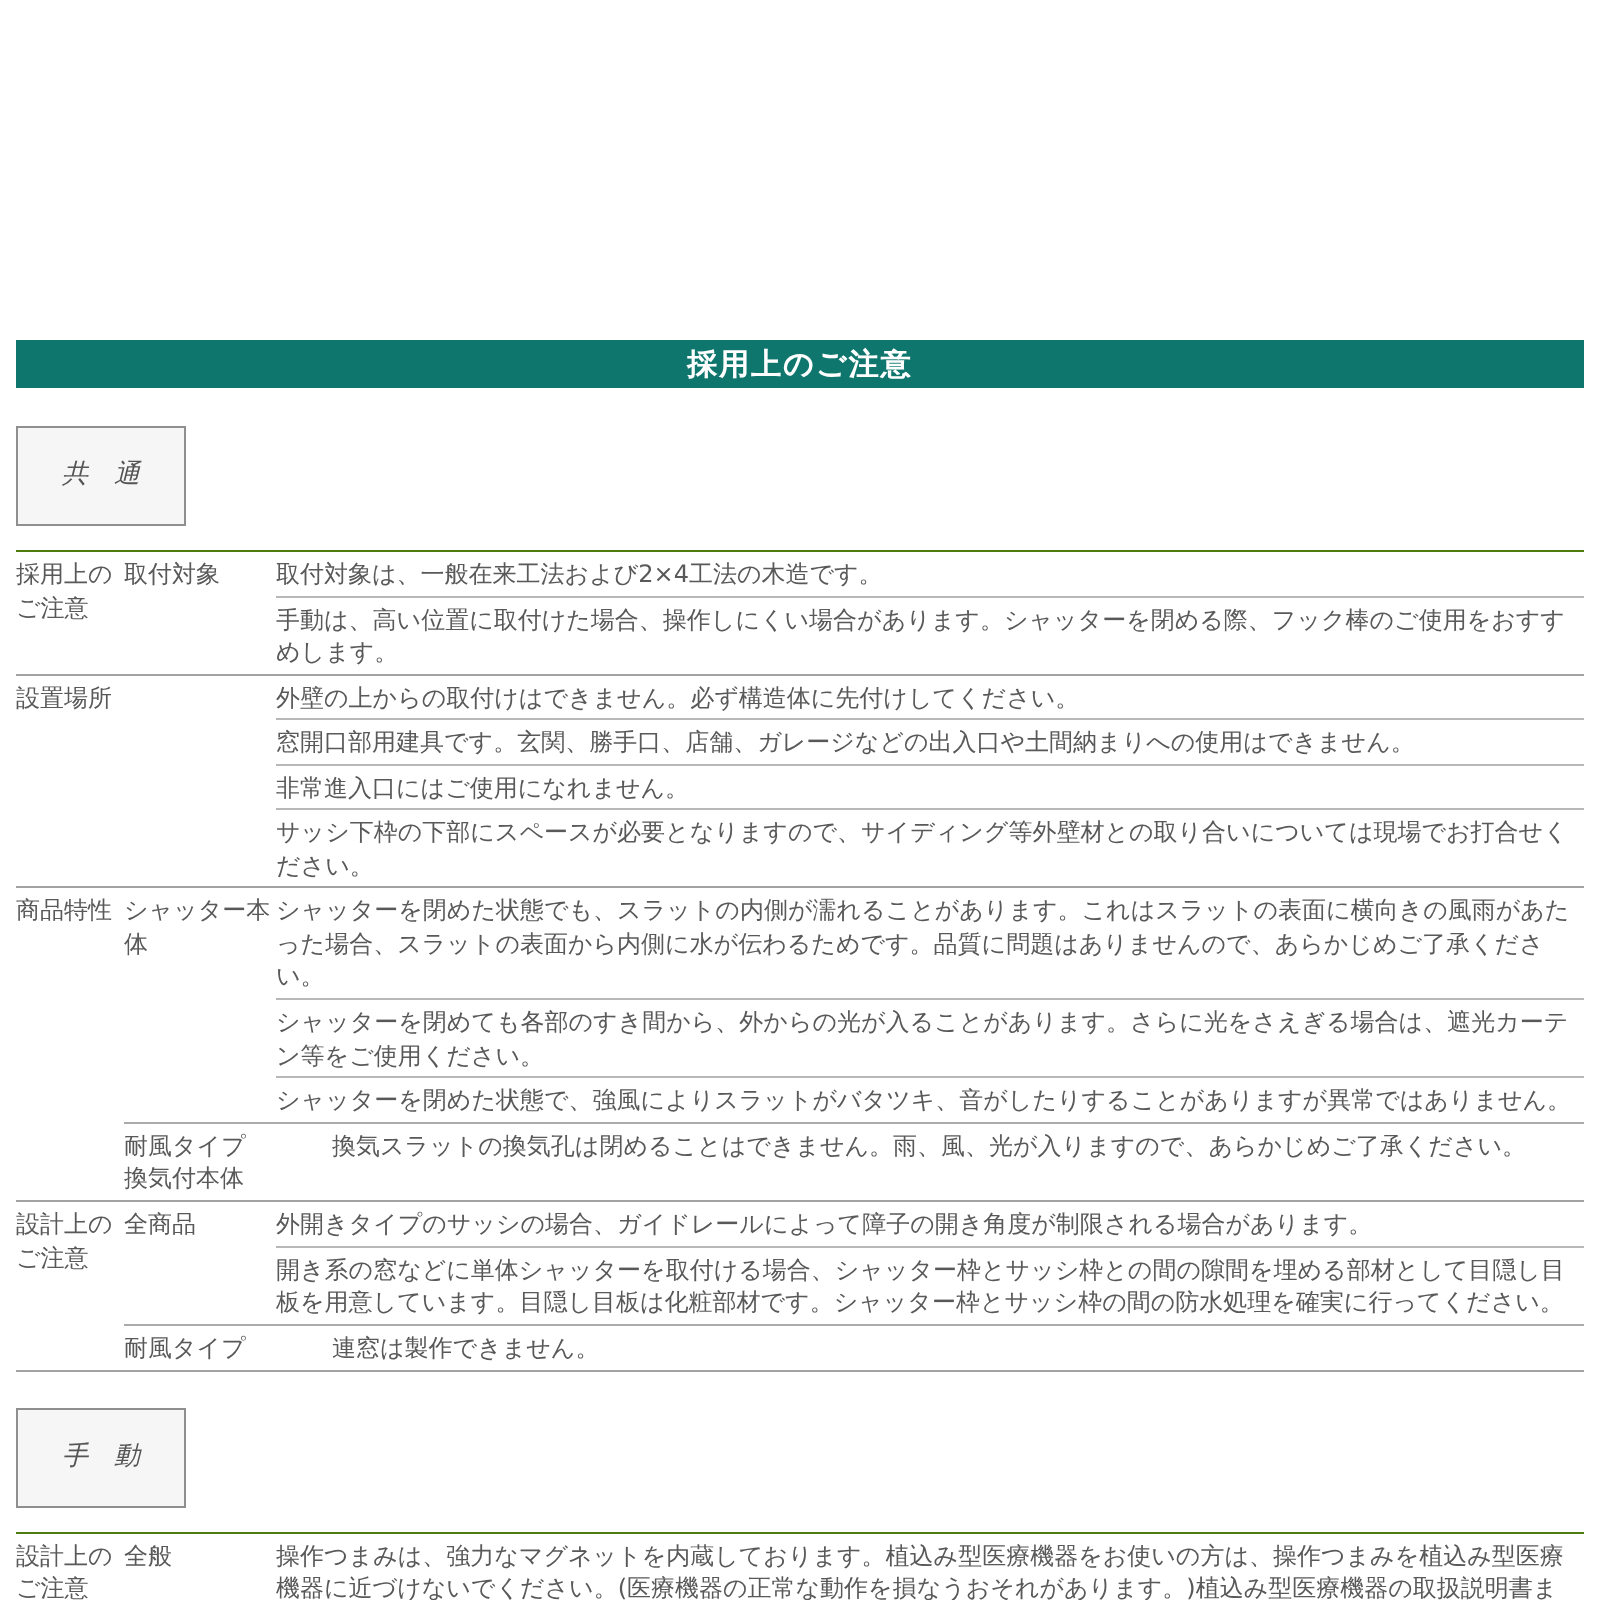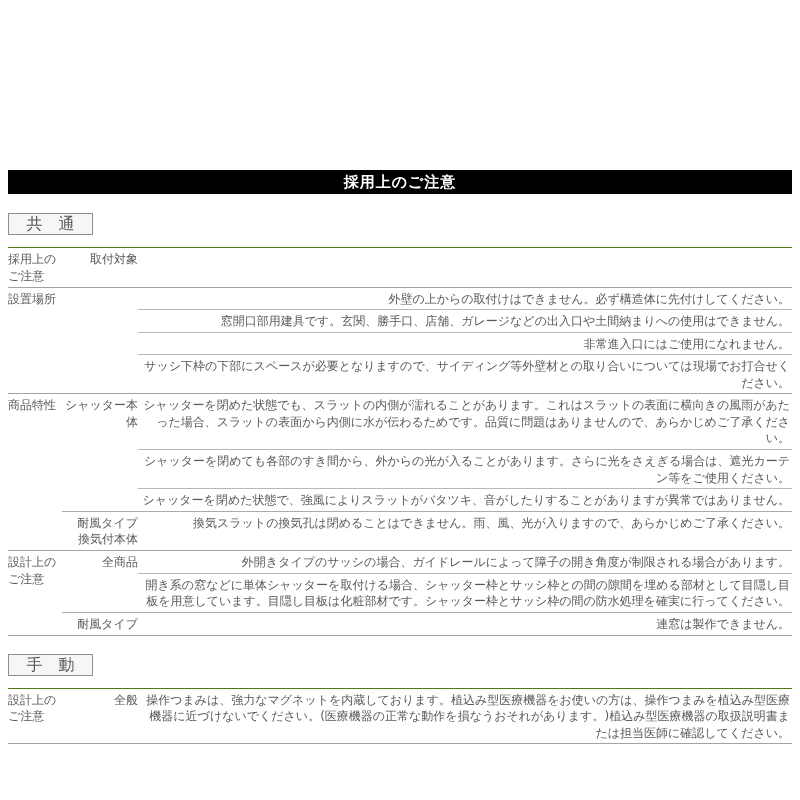--- a/index.html
+++ b/index.html
@@ -14,61 +14,62 @@
     overflow: hidden;
   }
   .page {
     padding: 0 8px;
     box-sizing: border-box;
     width: 800px;
   }
   .title-bar {
     margin-top: 170px;
     height: 24px;
-    background: #000000;
+    background: #0f766e;
     color: #ffffff;
     display: flex;
     align-items: center;
     justify-content: center;
     font-size: 15px;
     font-weight: bold;
     letter-spacing: 1px;
   }
   .section { margin-top: 19px; }
   .section + .section { margin-top: 18px; }
   .sec-label {
     display: inline-block;
     box-sizing: border-box;
     min-width: 85px;
     border: 1px solid #8f8f8f;
     background: #f6f6f6;
     color: #555555;
-    font-size: 16px;
+    font-size: 13px;
     line-height: 16px;
     text-align: center;
-    padding: 2px 10px;
+    padding: 16px 10px;
+    font-style: italic;
   }
   .table {
     margin-top: 12px;
     border-top: 1px solid #4d7c0f;
     border-bottom: 1px solid #a3a3a3;
   }
   .group { display: flex; }
   .group + .group { border-top: 1px solid #a3a3a3; }
   .cat {
     flex: 0 0 54px;
     width: 54px;
     padding: 3px 0 2px 0;
     font-size: 12px;
     line-height: 1.4;
     color: #595959;
     white-space: pre-line;
   }
   .subs { flex: 1; min-width: 0; }
-  .subgroup { display: flex; text-align: right; }
+  .subgroup { display: flex; }
   .subgroup + .subgroup { border-top: 1px solid #ababab; gap: 28px; }
   .sub {
     flex: 0 0 76px;
     width: 76px;
     padding: 3px 0 2px 0;
     font-size: 12px;
     line-height: 1.4;
     color: #595959;
     white-space: pre-line;
   }
@@ -87,20 +88,24 @@
 <div class="page">
   <div class="title-bar">採用上のご注意</div>
   <div id="sections">
       <div class="section"><div class="sec-label">共　通</div><div class="table">
           <div class="group">
             <div class="cat">採用上の
 ご注意</div>
             <div class="subs">
               <div class="subgroup">
                 <div class="sub">取付対象</div>
+                <div class="rows">
+                  <div class="row">取付対象は、一般在来工法および2×4工法の木造です。</div>
+                  <div class="row">手動は、高い位置に取付けた場合、操作しにくい場合があります。シャッターを閉める際、フック棒のご使用をおすすめします。</div>
+                </div>
               </div>
             </div>
           </div>
           <div class="group">
             <div class="cat">設置場所</div>
             <div class="subs">
               <div class="subgroup">
                 <div class="sub"></div>
                 <div class="rows">
                   <div class="row">外壁の上からの取付けはできません。必ず構造体に先付けしてください。</div>

